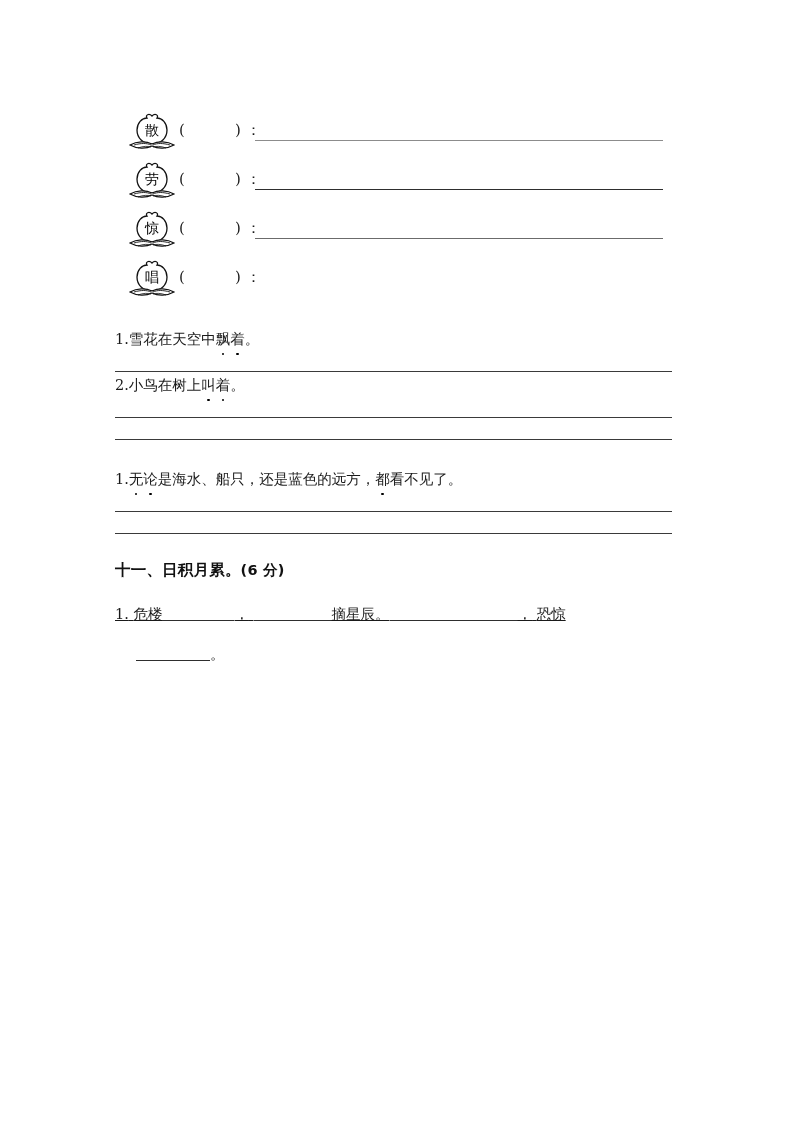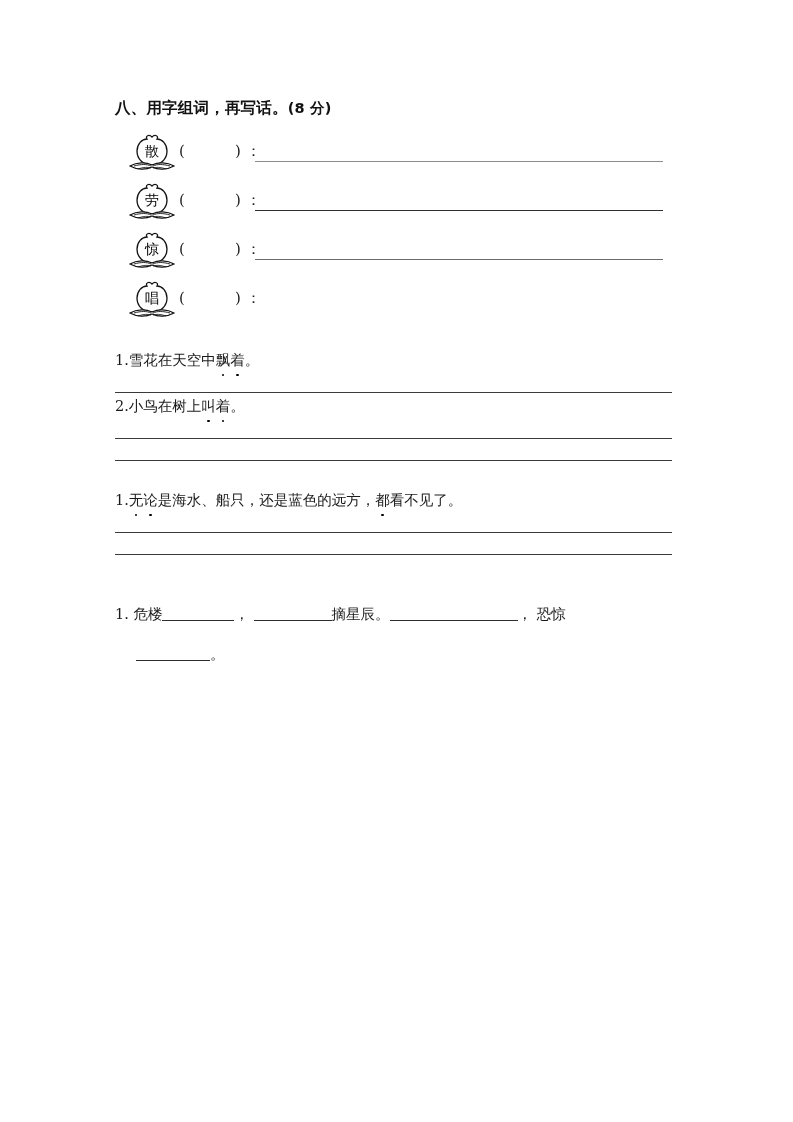--- a/index.html
+++ b/index.html
@@ -146,20 +146,21 @@
     height: 0;
     border-bottom: 1px solid #3a3a3a;
   }
 
   
   .poem-line {
     font-size: 14.5px;
     line-height: 30px;
     margin-top: 18px;
     white-space: nowrap;
+    text-decoration: underline;
   }
   .poem-line2 {
     font-size: 14.5px;
     line-height: 30px;
     margin-top: 10px;
     padding-left: 21px;
     white-space: nowrap;
   }
   .blank {
     display: inline-block;
@@ -172,23 +173,20 @@
   .b-lg { width: 128px; }
   .b-end { width: 74px; }
   .cm { font-family: "DejaVu Serif", "Liberation Serif", serif; }
 </style>
 </head>
 <body>
 
 <div class="page">
   <div class="content">
 
-    <div class="sec-head">
-      <span>八、</span><span>用字组词，再写话。</span><span class="pts">(8 分)</span>
-    </div>
 
     <div class="peach-block">
 
       <div class="peach-row">
         <div class="peach-wrap">
           <svg width="60" height="48" viewBox="0 0 60 48">
             <path d="M24 4 C21 1 17 3 19 6 C14 6 9 11 9 18 C9 26 15 32 24 32 C33 32 39 26 39 18 C39 11 34 6 29 6 C31 3 27 1 24 4 Z" fill="#ffffff" stroke="#111" stroke-width="1.3"></path>
             <path d="M2 33 C9 29 18 29 24 32 C30 29 39 29 46 33 C39 37 30 37 24 34 C18 37 9 37 2 33 Z" fill="#ffffff" stroke="#111" stroke-width="1.2"></path>
             <path d="M6 33 C13 31 19 31 23 33 M25 33 C29 31 35 31 42 33" stroke="#111" stroke-width="0.9" fill="none"></path>
             <path d="M10 36 C15 34 20 34 23 35 M25 35 C28 34 33 34 38 36" stroke="#111" stroke-width="0.8" fill="none"></path>
@@ -268,20 +266,23 @@
     <div class="sec-gap-lg"></div>
 
     <div class="q-line">
       <span class="q-num">1.</span><span class="dot">无</span><span class="dot">论</span>是海水、船只，还是蓝色的远方，<span class="dot">都</span>看不见了。
     </div>
     <div class="answer-line"></div>
 
     <div class="answer-line"></div>
 
     <div class="sec-gap-lg"></div>
+    <div class="sec-head">
+      <span>十一、</span><span>日积月累。</span><span class="pts">(6 分)</span>
+    </div>
 
     <div class="poem-line">
       <span class="q-num">1.</span>&nbsp;<span>危楼</span><span class="blank b-sm"></span><span class="cm">，</span>&nbsp;<span class="blank b-md"></span><span>摘星辰。</span><span class="blank b-lg"></span><span class="cm">，</span>&nbsp;<span>恐惊</span>
     </div>
     <div class="poem-line2">
       <span class="blank b-end"></span><span>。</span>
     </div>
 
   </div>
 </div>

